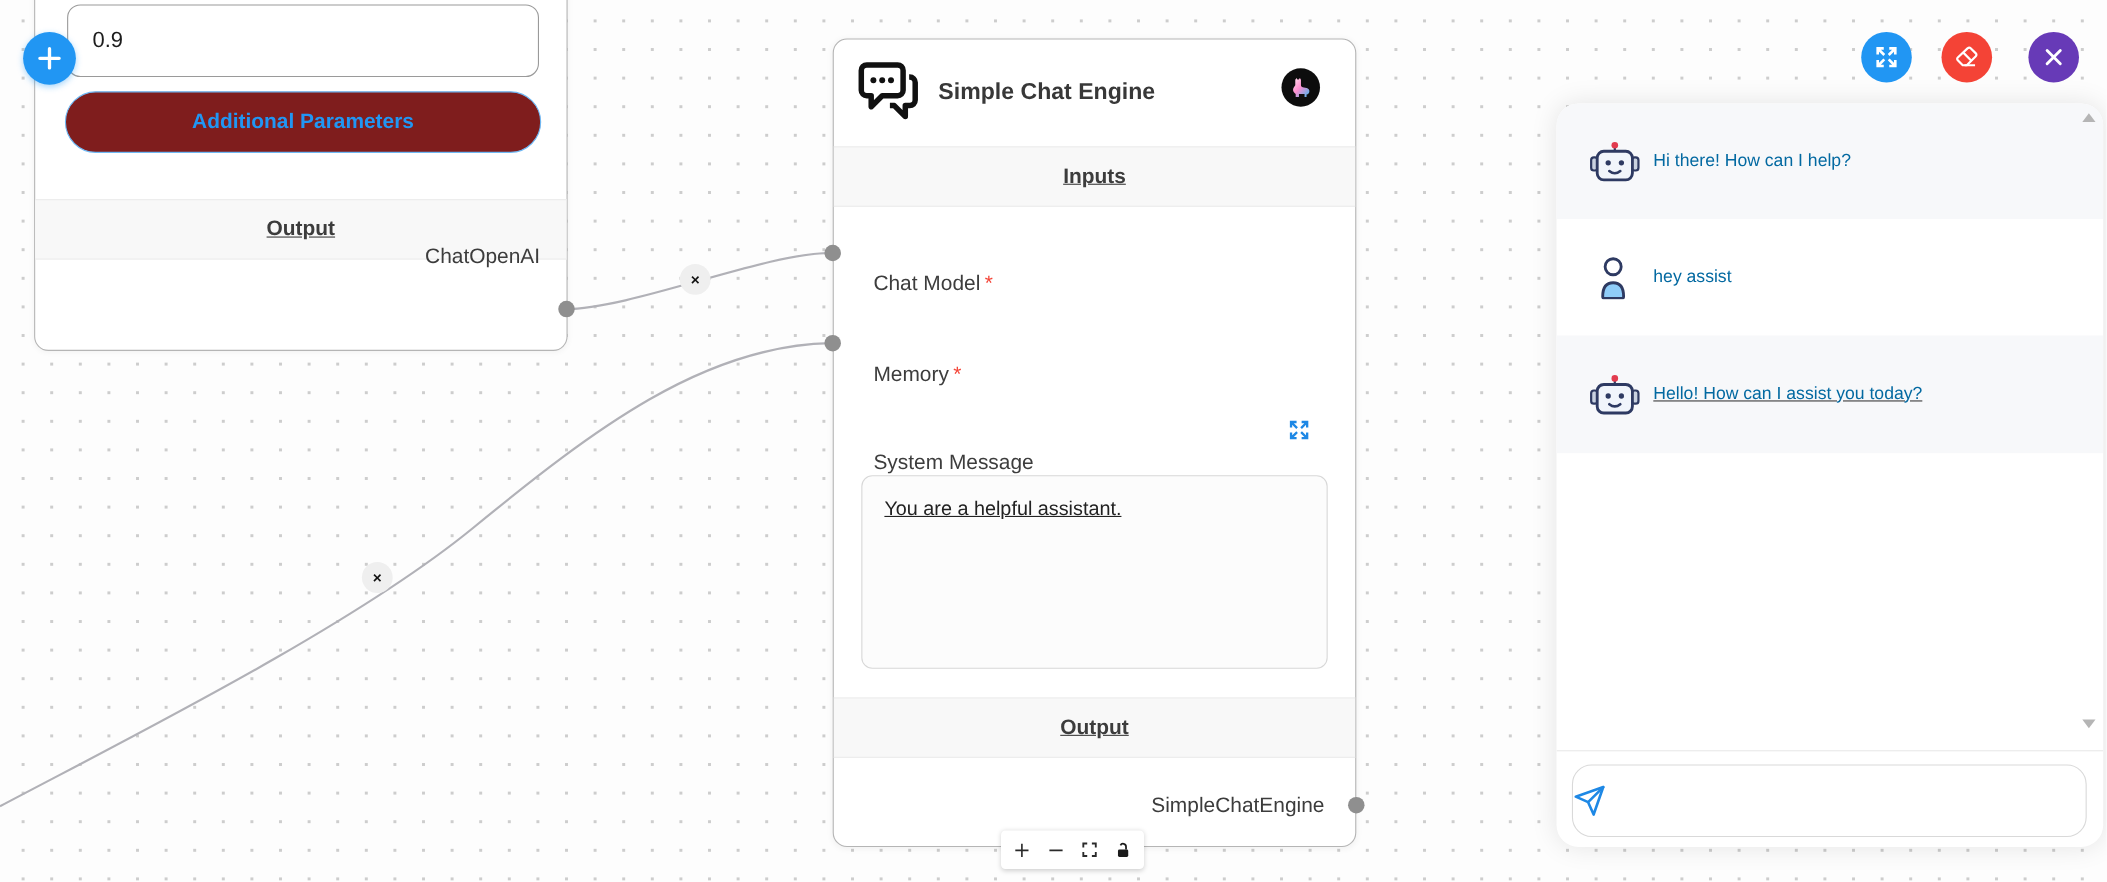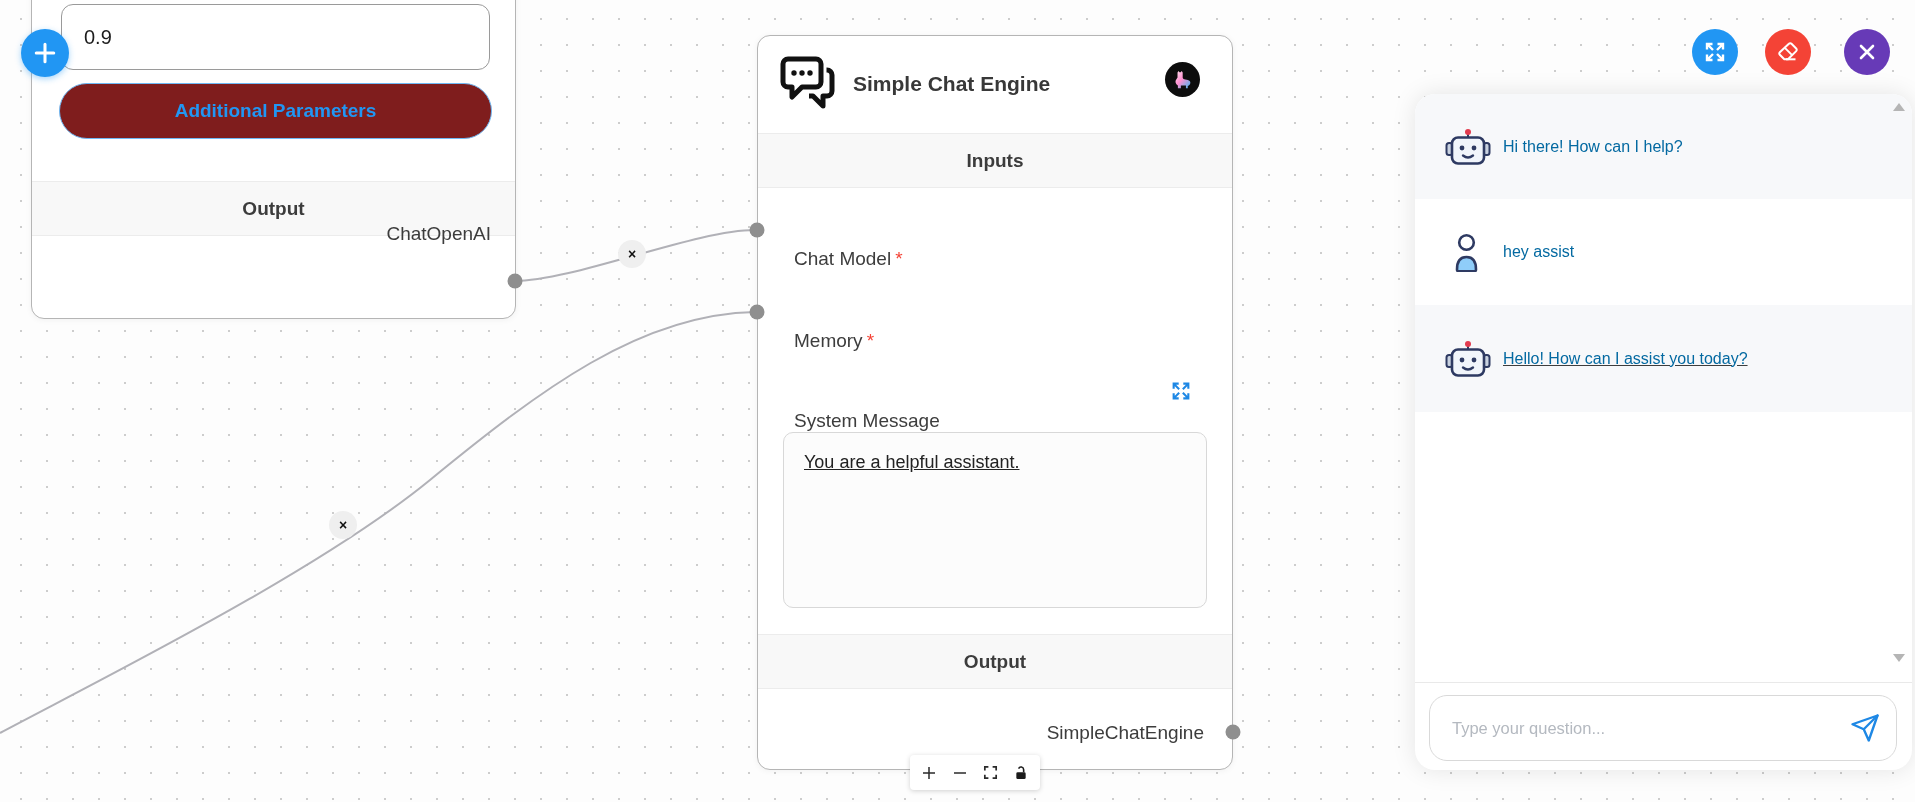--- a/index.html
+++ b/index.html
@@ -28,21 +28,21 @@
   }
   
   .node {
     position:absolute; background:#fff; border:1px solid #b5b5b5; border-radius:13px;
     z-index:2; box-shadow:0 1px 6px rgba(0,0,0,0.05);
   }
   .section-band {
     position:absolute; left:0; right:0; height:55px;
     background:#f8f8f8; border-top:1px solid #ececec; border-bottom:1px solid #ececec;
     display:flex; align-items:center; justify-content:center;
-    font-size:19px; font-weight:700; color:#3c3c3c;
+    font-size:19px; font-weight:700; color:#3c3c3c;text-decoration:underline;
   }
   
   #node-chatopenai { left:31px; top:-46px; width:485px; height:365px; }
   #temp-input {
     position:absolute; left:29px; top:49px; width:429px; height:66px;
     border:1px solid #9a9a9a; border-radius:12px; background:#fff;
     font-family:"Liberation Sans",sans-serif; font-size:20px; color:#1d1d1d; padding:16px 22px; outline:none;
   }
   #addl-params-btn {
     position:absolute; left:27px; top:128px; width:433px; height:56px;
@@ -278,21 +278,20 @@
       </svg>
     </span>
     <span class="msg-text">Hello! How can I assist you today?</span>
   </div>
 
   <div class="scroll-arrow" id="scroll-up"></div>
   <div class="scroll-arrow" id="scroll-down"></div>
   <div id="chat-divider"></div>
 
   <div id="chat-input-wrap">
-    <input id="chat-input" type="text" placeholder="Type your question..." style="">
     <svg id="send-button" viewBox="0 0 24 24" xmlns="http://www.w3.org/2000/svg">
       <g fill="none" stroke="#1e88e5" stroke-width="1.9" stroke-linejoin="round" stroke-linecap="round">
         <path d="M22 2 L11 13"></path>
         <path d="M22 2 L15 22 L11 13 L2 9 Z"></path>
       </g>
     </svg>
   </div>
 </div>
 
 </body></html>

